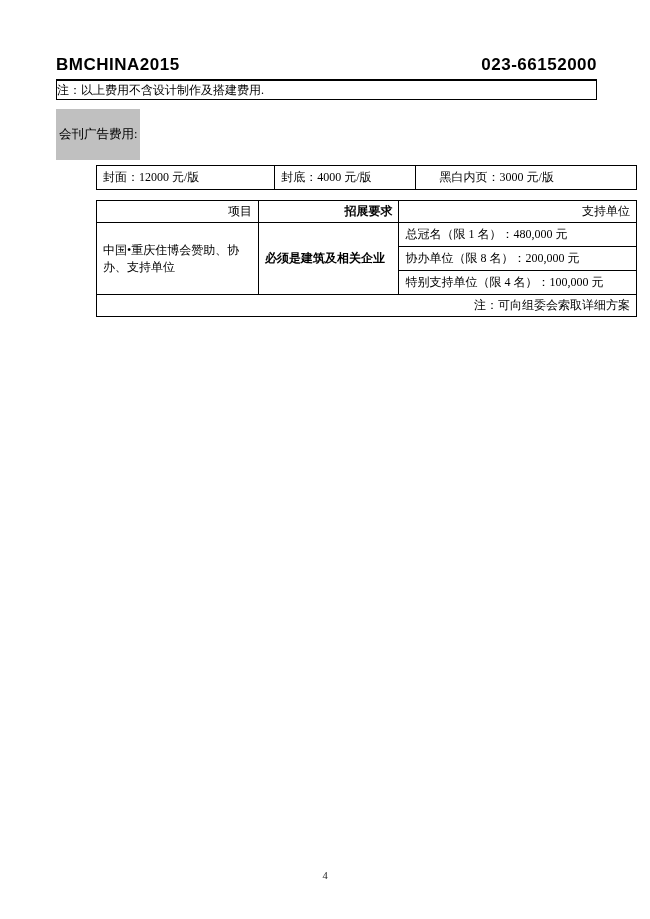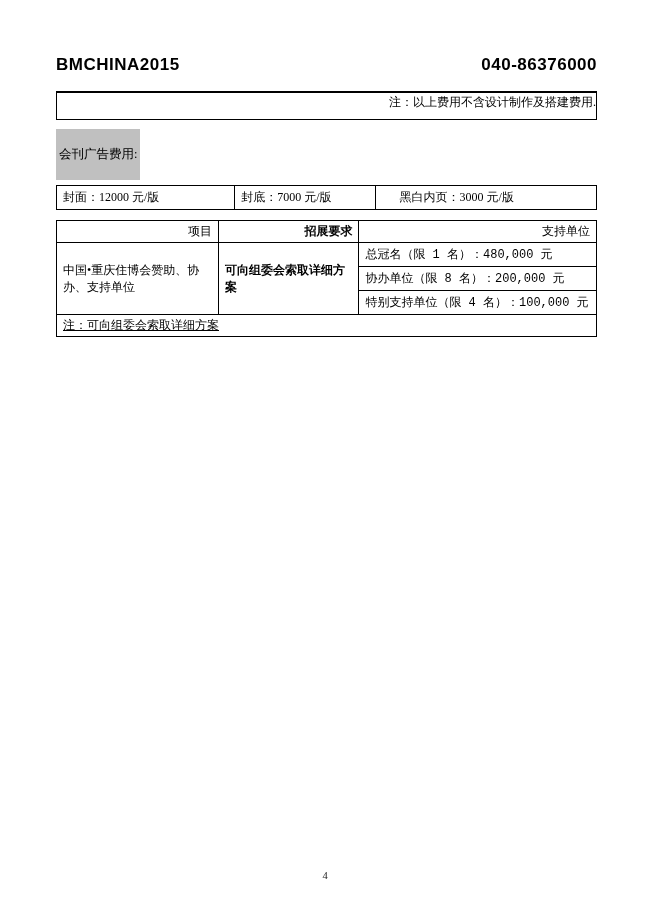--- a/index.html
+++ b/index.html
@@ -24,30 +24,30 @@
 
   
   .doc-header {
     display: flex;
     justify-content: space-between;
     align-items: flex-end;
     font-family: "Liberation Sans", "DejaVu Sans", sans-serif;
     font-weight: bold;
     font-size: 17px;
     letter-spacing: 0.5px;
-    padding-bottom: 16px;
+    padding-bottom: 4px;
   }
 
   
   .note-box {
     border: 1px solid #000000;
     border-top: 2.5px solid #000000;
-    height: 29px;
+    height: 21px;
     line-height: 18px;
-    text-align: right;
+    text-align: left;
     font-size: 12px;
   }
 
   
   .section-label {
     display: inline-block;
     background: #c0c0c0;
     font-size: 12.5px;
     line-height: 17px;
     padding: 17px 3px;
@@ -56,98 +56,99 @@
   .gap-b { height: 5px; }
   .gap-c { height: 7px; }
   .gap-d { height: 3px; }
 
   
   table {
     width: 100%;
     border-collapse: collapse;
     table-layout: fixed;
     font-size: 12px;
+    margin-left: 40px;
   }
   td, th {
     border: 1px solid #000000;
     padding: 2px 6px;
     font-weight: normal;
     text-align: left;
     vertical-align: middle;
     overflow: hidden;
   }
   .ad-table td { height: 24px; }
   .ad-table .c1 { width: 33%; }
   .ad-table .c2 { width: 26%; }
   .ad-table .c3 { width: 41%; padding-left: 24px; }
 
   .sponsor-table .c1 { width: 30%; }
   .sponsor-table .c2 { width: 26%; font-weight: bold; }
   .sponsor-table .c3 { width: 44%; }
   .sponsor-table th { text-align: right; height: 22px; }
-  .sponsor-table td.price { height: 24px; font-family: Liberation Mono, monospace; }
-  .sponsor-table td.note-row { text-align: left; height: 22px; text-decoration: underline; }
+  .sponsor-table td.price { height: 24px; }
+  .sponsor-table td.note-row { text-align: right; height: 22px; }
 
   
   .page-number {
     position: absolute;
     bottom: 38px;
     left: 0;
     width: 100%;
     text-align: center;
     font-size: 10.5px;
     color: #222222;
   }
 </style>
 </head>
 <body>
 
 <div class="page">
   <div class="content">
 
     <div class="doc-header">
       <span>BMCHINA2015</span>
-      <span>040-86376000</span>
+      <span>023-66152000</span>
     </div>
 
     <div class="note-box">
       <span>注：以上费用不含设计制作及搭建费用.</span>
     </div>
 
     <div class="gap-a"></div>
 
     <span class="section-label">会刊广告费用:</span>
 
     <div class="gap-b"></div>
 
     <table class="ad-table">
       <tbody>
         <tr>
           <td class="c1">封面：12000 元/版</td>
-          <td class="c2">封底：7000 元/版</td>
+          <td class="c2">封底：4000 元/版</td>
           <td class="c3">黑白内页：3000 元/版</td>
         </tr>
       </tbody>
     </table>
 
     <div class="gap-c"></div>
 
 
     <div class="gap-d"></div>
 
     <table class="sponsor-table">
       <tbody>
         <tr>
           <th class="c1">项目</th>
           <th class="c2">招展要求</th>
           <th class="c3">支持单位</th>
         </tr>
         <tr>
           <td class="c1" rowspan="3">中国•重庆住博会赞助、协办、支持单位</td>
-          <td class="c2" rowspan="3">可向组委会索取详细方案</td>
+          <td class="c2" rowspan="3">必须是建筑及相关企业</td>
           <td class="c3 price">总冠名（限 1 名）：480,000 元</td>
         </tr>
         <tr>
           <td class="c3 price">协办单位（限 8 名）：200,000 元</td>
         </tr>
         <tr>
           <td class="c3 price">特别支持单位（限 4 名）：100,000 元</td>
         </tr>
         <tr>
           <td class="note-row" colspan="3">注：可向组委会索取详细方案</td>

